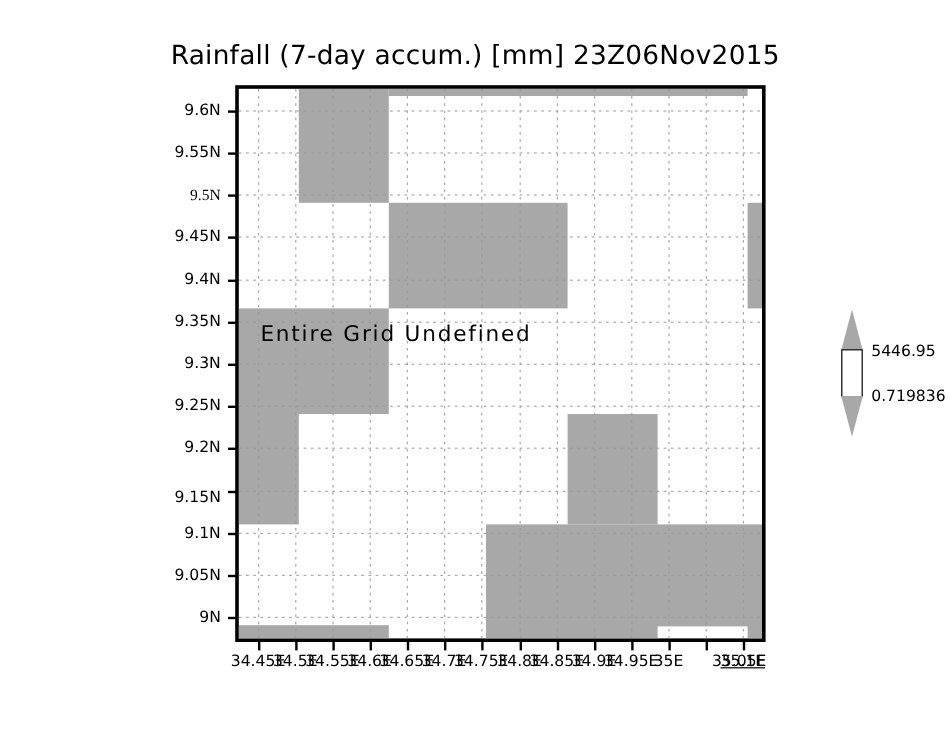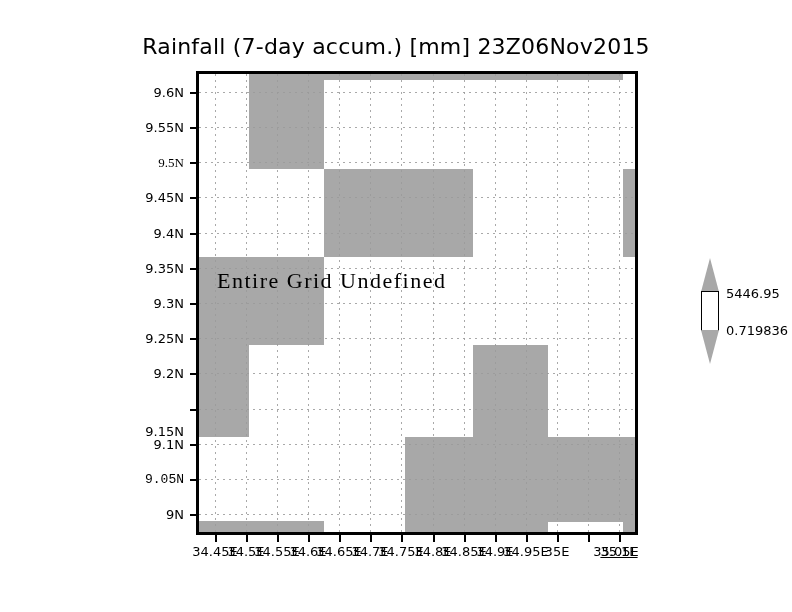--- a/index.html
+++ b/index.html
@@ -74,25 +74,24 @@
   .undef-block {
     position: absolute;
     background: #a8a8a8;
   }
 
   
   #undefined-label {
     position: absolute;
     left: 18px;
     top: 194px;
-    font-size: 22px;
+    font-size: 18px;
     color: #000000;
     white-space: pre;
     letter-spacing: 1.5px;
-    font-family: Liberation Serif, serif;
   }
 
   
   .tick-y {
     position: absolute;
     left: 190px;
     width: 7px;
     height: 2px;
     background: #000000;
   }
@@ -236,25 +235,25 @@
     <div class="ylabel" style="top: 227px;">9.4N</div>
     <div class="tick-y" style="top: 268px;"></div>
     <div class="ylabel" style="top: 262px;">9.35N</div>
     <div class="tick-y" style="top: 303px;"></div>
     <div class="ylabel" style="top: 297px;">9.3N</div>
     <div class="tick-y" style="top: 338px;"></div>
     <div class="ylabel" style="top: 332px;">9.25N</div>
     <div class="tick-y" style="top: 373px;"></div>
     <div class="ylabel" style="top: 367px;">9.2N</div>
     <div class="tick-y" style="top: 409px;"></div>
-    <div class="ylabel" style="top: 425px; margin-left: 23px;">9.15N</div>
+    <div class="ylabel" style="top: 408px; margin-left: 23px;">9.15N</div>
     <div class="tick-y" style="top: 444px;"></div>
     <div class="ylabel" style="top: 438px;">9.1N</div>
     <div class="tick-y" style="top: 479px;"></div>
-    <div class="ylabel" style="top: 473px; font-family: Liberation Mono, monospace;">9.05N</div>
+    <div class="ylabel" style="top: 473px;">9.05N</div>
     <div class="tick-y" style="top: 514px;"></div>
     <div class="ylabel" style="top: 508px;">9N</div>
     <div class="tick-x" style="left: 215px;"></div>
     <div class="xlabel" style="left: 215px;">34.45E</div>
     <div class="tick-x" style="left: 246px;"></div>
     <div class="xlabel" style="left: 246px;">34.5E</div>
     <div class="tick-x" style="left: 277px;"></div>
     <div class="xlabel" style="left: 277px;">34.55E</div>
     <div class="tick-x" style="left: 308px;"></div>
     <div class="xlabel" style="left: 308px;">34.6E</div>

